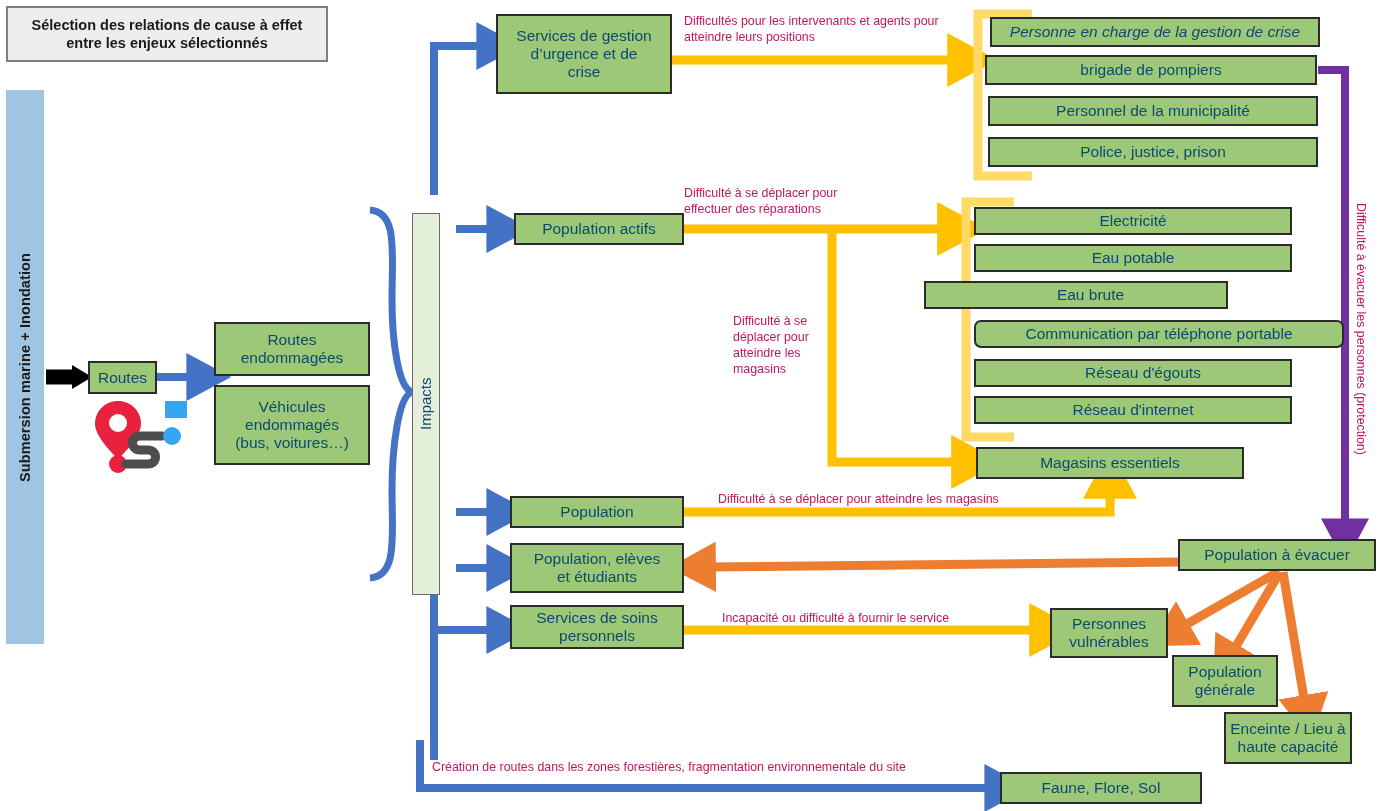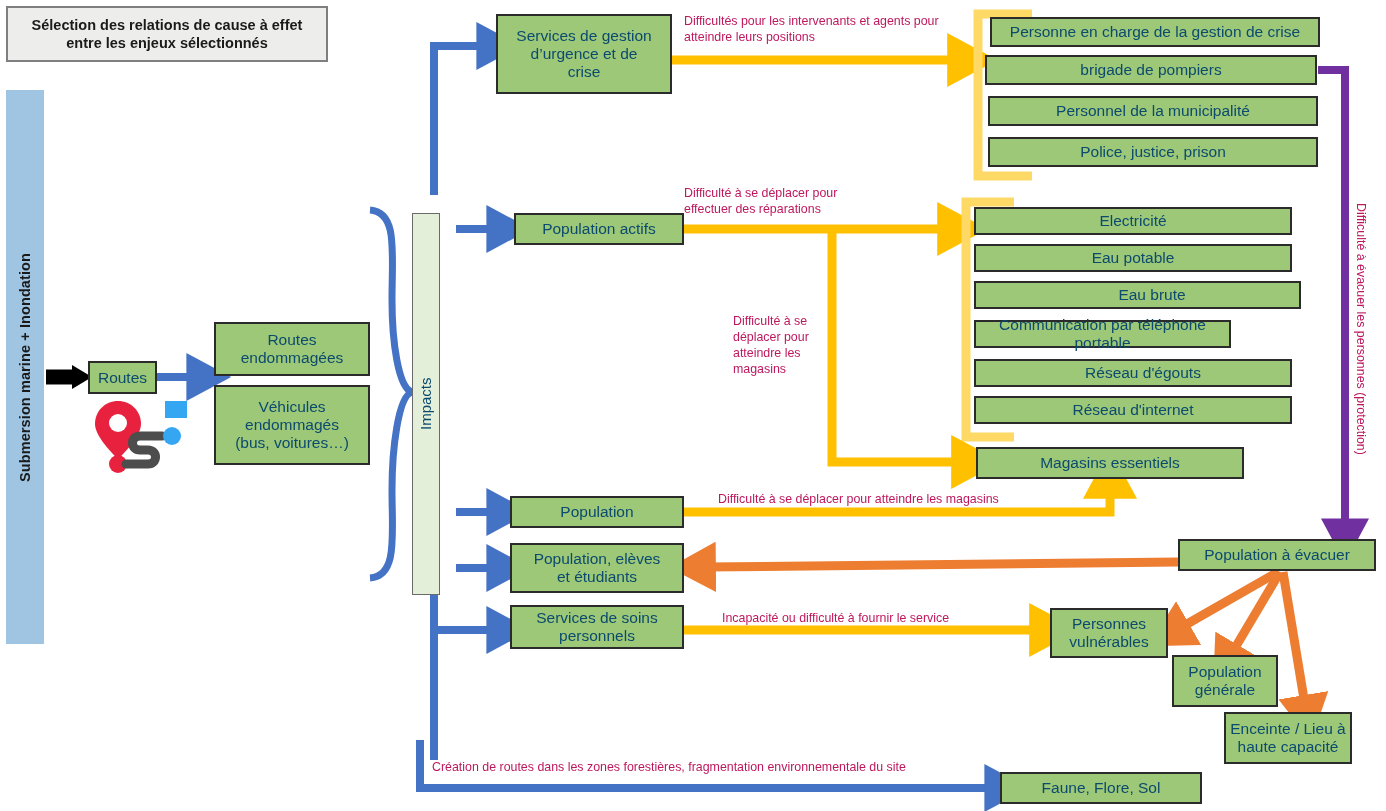--- a/index.html
+++ b/index.html
@@ -231,29 +231,29 @@
   <div class="node" style="left:514px;top:213px;width:170px;height:32px;">Population actifs</div>
 
   <div class="node" style="left:510px;top:496px;width:174px;height:32px;">Population</div>
 
   <div class="node" style="left:510px;top:543px;width:174px;height:50px;white-space:pre-line;">Population, elèves
 et étudiants</div>
 
   <div class="node" style="left:510px;top:605px;width:174px;height:44px;white-space:pre-line;">Services de soins
 personnels</div>
 
-  <div class="node" style="left:990px;top:17px;width:330px;height:30px;">Personne en charge de la gestion de crise</div>
+  <div class="node" style="left:990px;top:17px;width:330px;height:30px;font-style:italic;">Personne en charge de la gestion de crise</div>
   <div class="node" style="left:985px;top:55px;width:332px;height:30px;">brigade de pompiers</div>
   <div class="node" style="left:988px;top:96px;width:330px;height:30px;">Personnel de la municipalité</div>
   <div class="node" style="left:988px;top:137px;width:330px;height:30px;">Police, justice, prison</div>
 
   <div class="node" style="left:974px;top:207px;width:318px;height:28px;">Electricité</div>
   <div class="node" style="left:974px;top:244px;width:318px;height:28px;">Eau potable</div>
-  <div class="node" style="left:974px;top:281px;width:327px;height:28px;padding-left:33px;">Eau brute</div>
-  <div class="node" style="left:974px;top:320px;width:257px;height:28px;">Communication par téléphone portable</div>
+  <div class="node" style="left:924px;top:281px;width:304px;height:28px;padding-left:33px;">Eau brute</div>
+  <div class="node" style="left:974px;top:320px;width:370px;height:28px;border-radius:7px;">Communication par téléphone portable</div>
   <div class="node" style="left:974px;top:359px;width:318px;height:28px;padding-left:24px;">Réseau d'égouts</div>
   <div class="node" style="left:974px;top:396px;width:318px;height:28px;">Réseau d'internet</div>
 
   <div class="node" style="left:976px;top:447px;width:268px;height:32px;">Magasins essentiels</div>
 
   <div class="node" style="left:1178px;top:539px;width:198px;height:32px;">Population à évacuer</div>
 
   <div class="node" style="left:1050px;top:608px;width:118px;height:50px;white-space:pre-line;">Personnes
 vulnérables</div>
 

